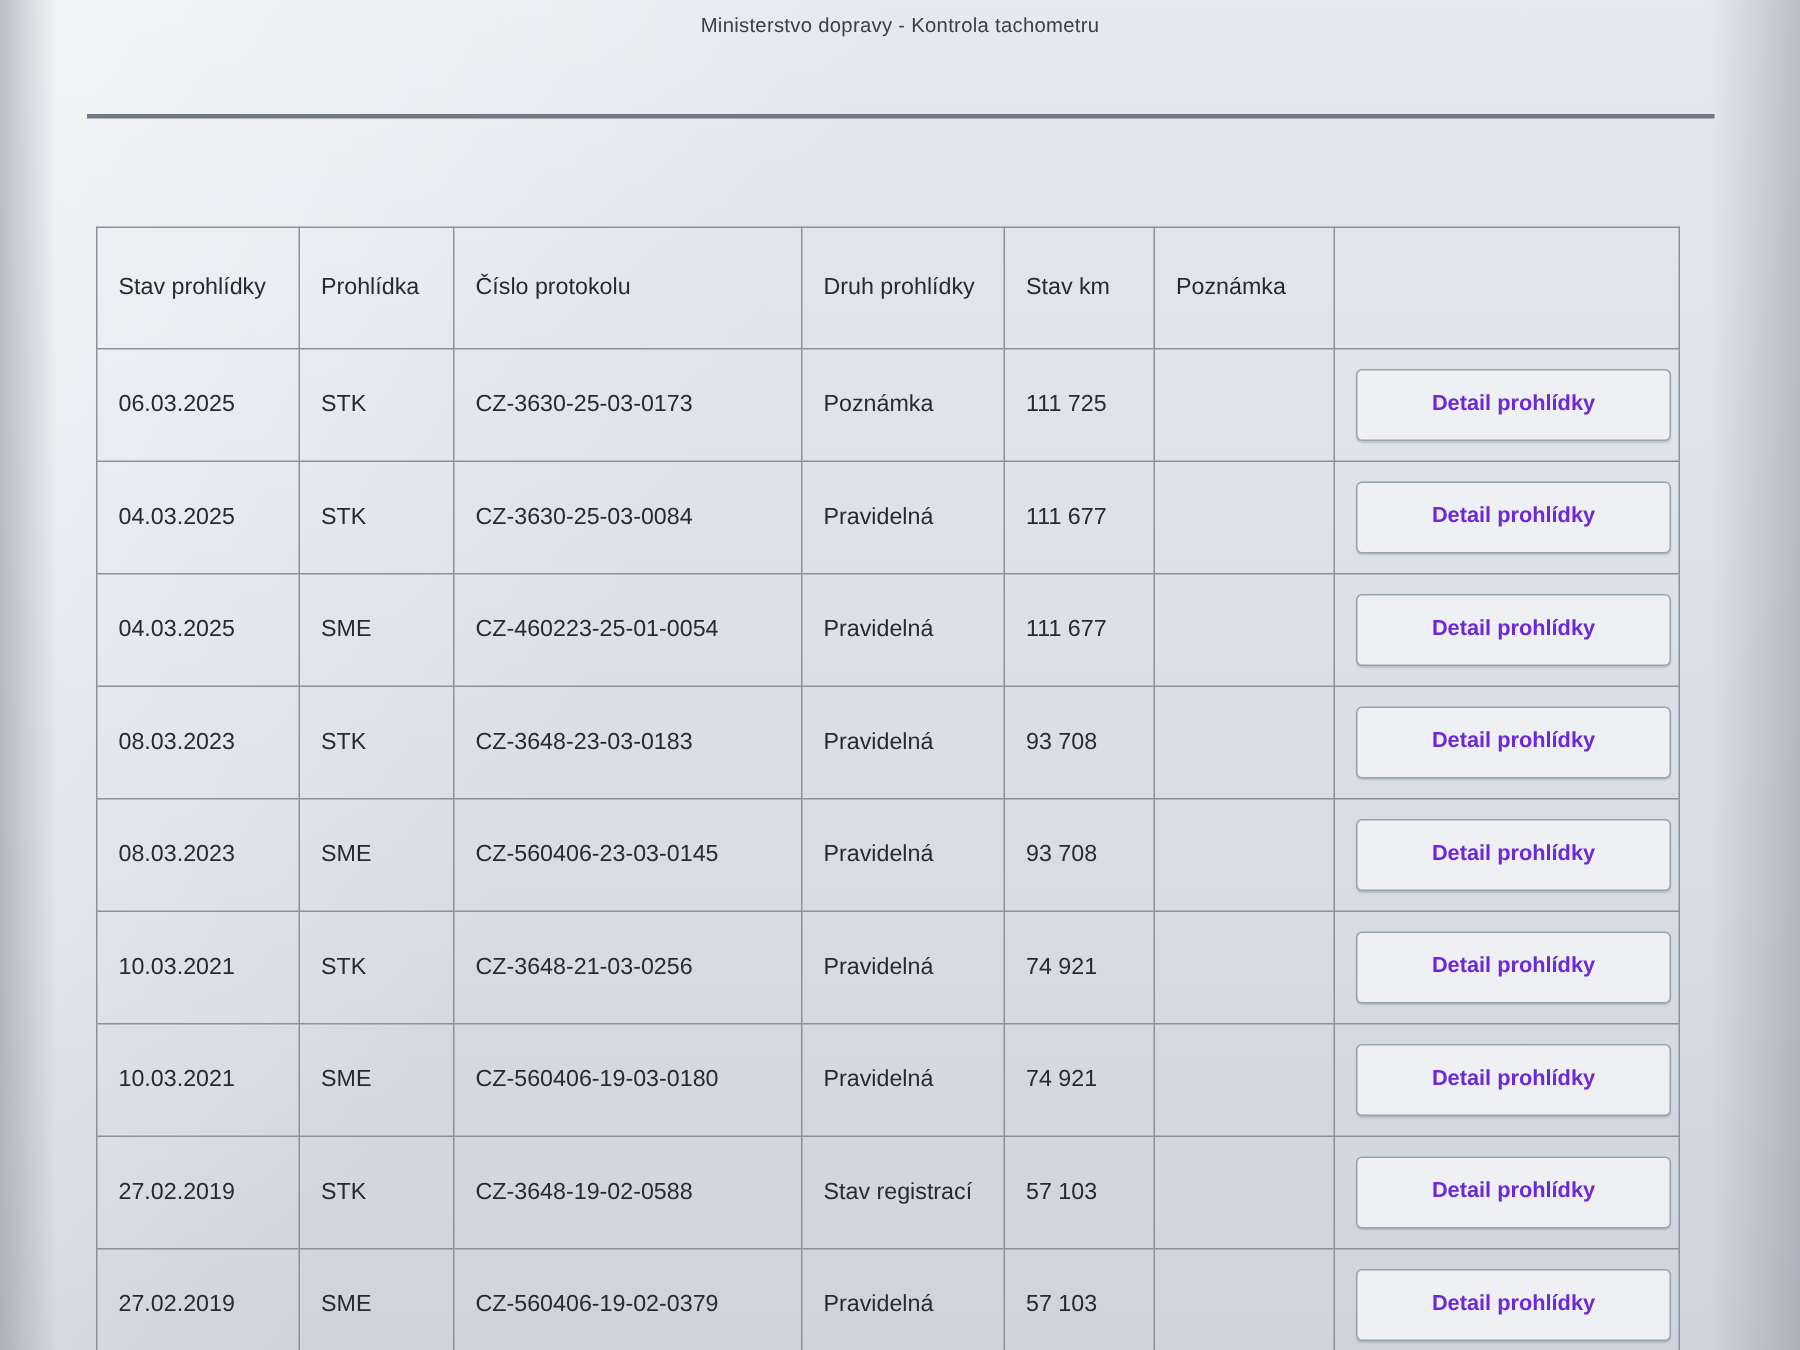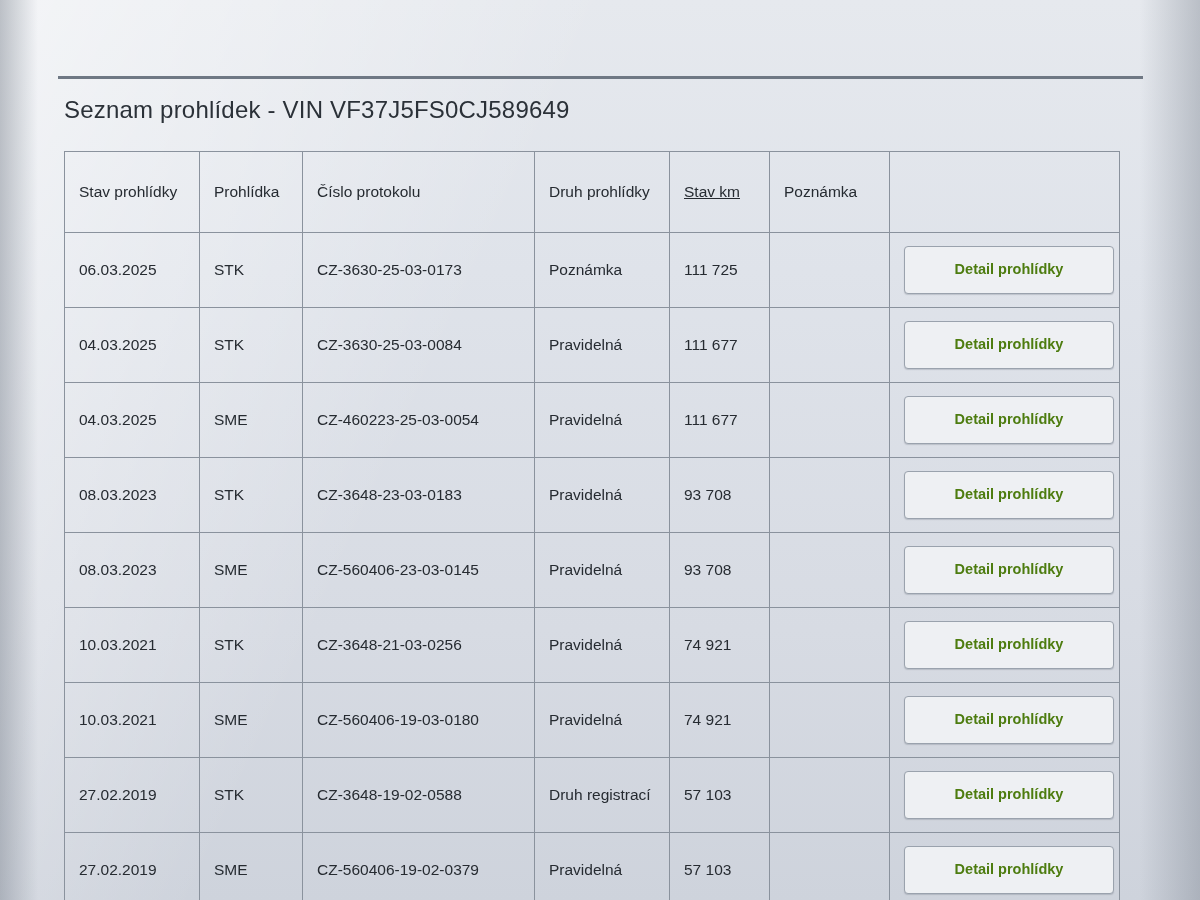--- a/index.html
+++ b/index.html
@@ -104,56 +104,56 @@
   }
   col.c-date    { width: 135px; }
   col.c-insp    { width: 103px; }
   col.c-proto   { width: 232px; }
   col.c-kind    { width: 135px; }
   col.c-km      { width: 100px; }
   col.c-note    { width: 120px; }
   col.c-action  { width: 230px; }
 
   td.km, th.km { text-align: right; padding-right: 16px; }
-  th.km { text-align: left; text-decoration: underline; }
+  th.km { text-align: left; }
 
   td.action-cell {
     text-align: center;
     padding: 0 10px;
   }
   .detail-btn {
     display: block;
     width: 208px;
     margin: 0 auto;
     padding: 13px 0 14px 0;
     background: #eef0f3;
     border: 1px solid #9aa2ad;
     border-radius: 4px;
     font-family: "Liberation Sans", sans-serif;
     font-size: 14.5px;
     font-weight: bold;
-    color: #4d7c0f;
+    color: #6d28d9;
     text-align: center;
     box-shadow: 0 1px 1px rgba(90,98,110,0.25);
     cursor: pointer;
   }
 </style>
 </head>
 <body>
 
 <div class="page-bg"></div>
 <div class="shadow-left"></div>
 <div class="shadow-right"></div>
 
 <div class="sheet">
 
+  <div class="doc-header">Ministerstvo dopravy - Kontrola tachometru</div>
 
   <div class="rule"></div>
 
-  <div class="title">Seznam prohlídek - VIN VF37J5FS0CJ589649</div>
 
   <table class="inspections">
     <colgroup>
       <col class="c-date">
       <col class="c-insp">
       <col class="c-proto">
       <col class="c-kind">
       <col class="c-km">
       <col class="c-note">
       <col class="c-action">
@@ -191,21 +191,21 @@
         <td class="km">111 677</td>
         <td></td>
         <td class="action-cell">
           <div class="detail-btn">Detail prohlídky</div>
         </td>
       </tr>
 
       <tr>
         <td>04.03.2025</td>
         <td>SME</td>
-        <td>CZ-460223-25-03-0054</td>
+        <td>CZ-460223-25-01-0054</td>
         <td>Pravidelná</td>
         <td class="km">111 677</td>
         <td></td>
         <td class="action-cell">
           <div class="detail-btn">Detail prohlídky</div>
         </td>
       </tr>
 
       <tr>
         <td>08.03.2023</td>
@@ -252,21 +252,21 @@
         <td></td>
         <td class="action-cell">
           <div class="detail-btn">Detail prohlídky</div>
         </td>
       </tr>
 
       <tr>
         <td>27.02.2019</td>
         <td>STK</td>
         <td>CZ-3648-19-02-0588</td>
-        <td>Druh registrací</td>
+        <td>Stav registrací</td>
         <td class="km">57 103</td>
         <td></td>
         <td class="action-cell">
           <div class="detail-btn">Detail prohlídky</div>
         </td>
       </tr>
 
       <tr>
         <td>27.02.2019</td>
         <td>SME</td>

